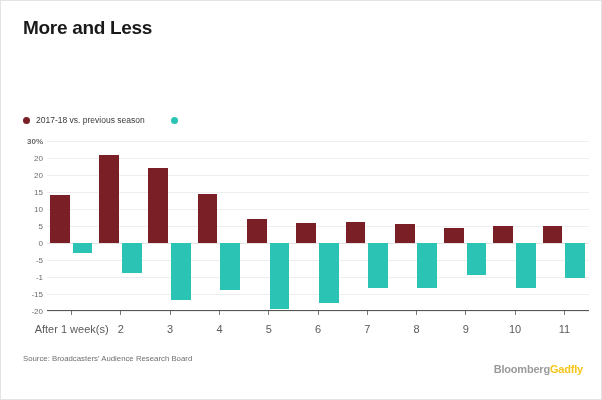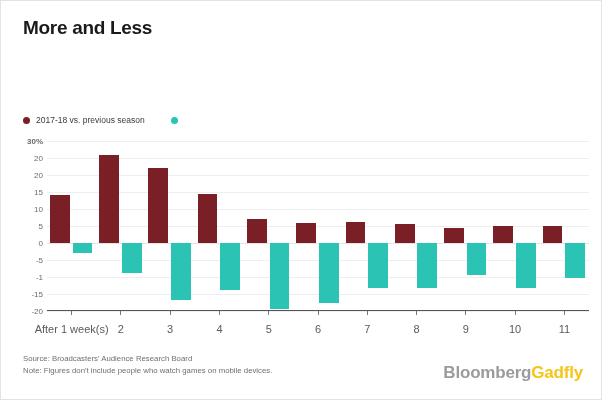--- a/index.html
+++ b/index.html
@@ -41,21 +41,21 @@
   .group { flex:1 1 0; position:relative; height:100%; }
   .bar { position:absolute; width:40%; }
   .bar.pos { left:6%; }
   .bar.neg { left:52%; }
 
   .x-axis { position:absolute; left:32px; right:0; top:170px; height:22px; }
   .x-tickmark { position:absolute; top:0; width:1px; height:4px; background:#777; }
   .x-label { position:absolute; top:12px; font-size:11px; color:#5a5a5a; transform:translateX(-50%); white-space:nowrap; }
 
   .footer { position:absolute; left:22px; top:352px; font-size:7.8px; line-height:12px; color:#6f6f6f; }
-  .brand { position:absolute; right:18px; top:362px; font-size:17px; font-weight:bold; letter-spacing:-0.2px;padding-left:12px; }
+  .brand { position:absolute; right:18px; top:362px; font-size:11px; font-weight:bold; letter-spacing:-0.2px;padding-left:12px; }
   .brand .b1 { color:#9b9b9b; }
   .brand .b2 { color:#f5c518; }
 </style>
 </head>
 <body>
 
 <div class="frame">
 
   <div class="title">More and Less</div>
 
@@ -164,20 +164,19 @@
         <div class="x-label" style="left: 77.2727%;">9</div>
         <div class="x-tickmark" style="left: calc(86.3636% - 0.5px);"></div>
         <div class="x-label" style="left: 86.3636%;">10</div>
         <div class="x-tickmark" style="left: calc(95.4545% - 0.5px);"></div>
         <div class="x-label" style="left: 95.4545%;">11</div>
       </div>
   </div>
 
   <div class="footer">
     <div>Source: Broadcasters' Audience Research Board</div>
-    <div>Note: Figures don't include people who watch games on mobile devices.</div>
   </div>
 
   <div class="brand">
     <span class="b1">Bloomberg</span><span class="b2">Gadfly</span>
   </div>
 
 </div>
 
 </body></html>

